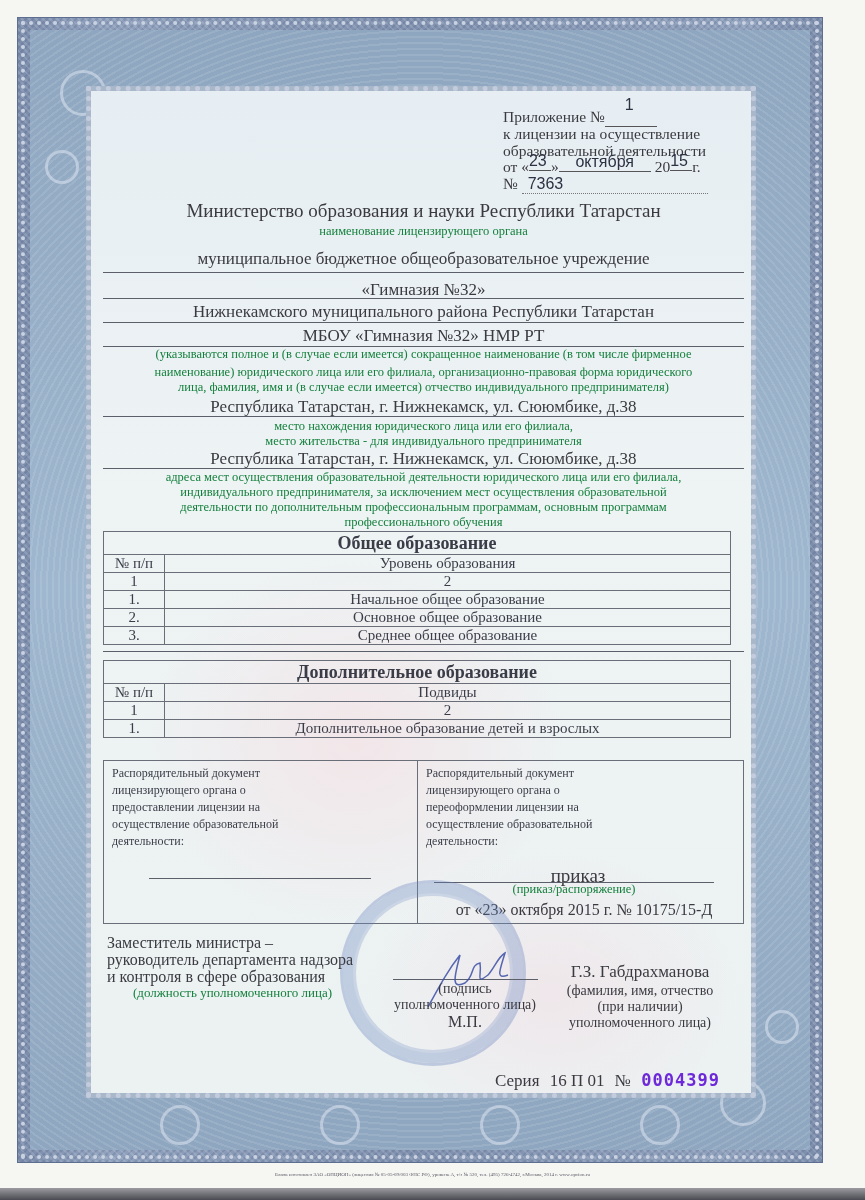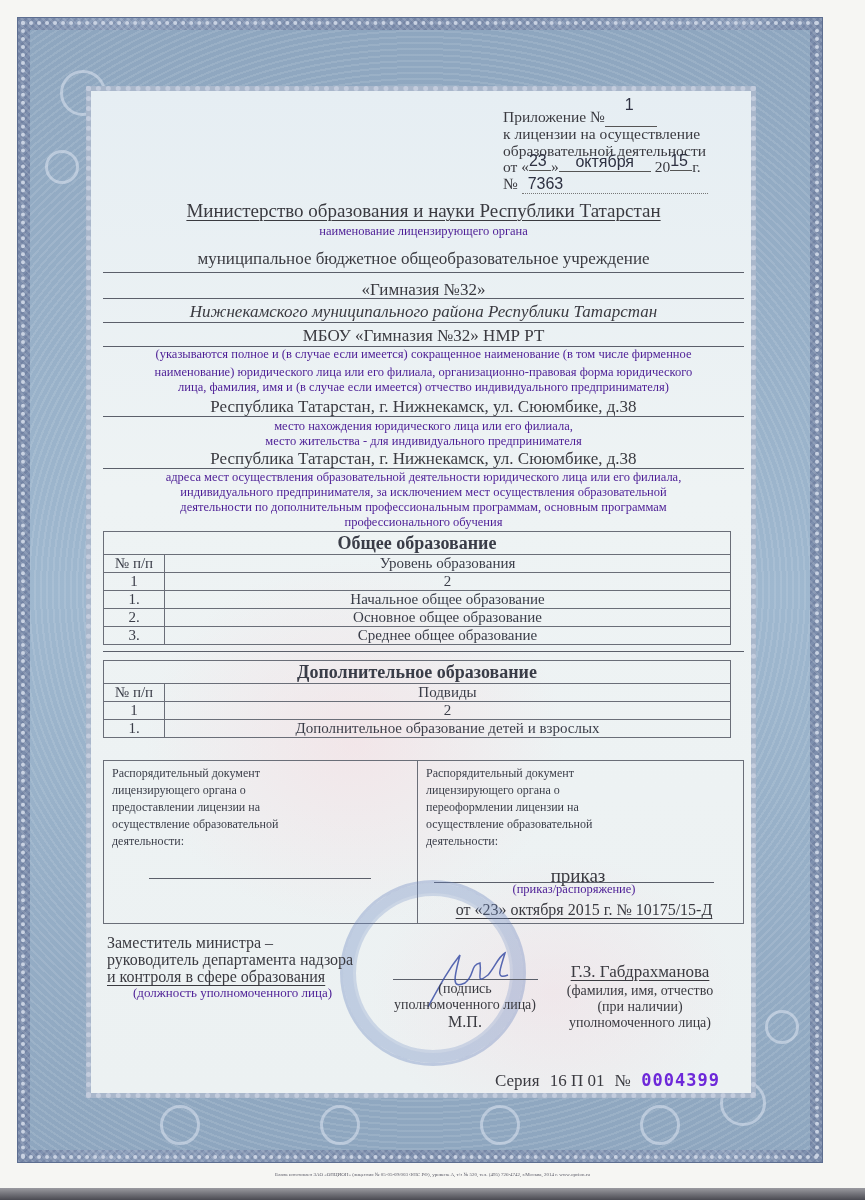--- a/index.html
+++ b/index.html
@@ -24,23 +24,23 @@
   .inner-dots{position:absolute;left:86px;top:86px;width:670px;height:1012px;box-sizing:border-box;border:5px dotted #c3ccdd;background:#a9b7cb;}
   .panel{position:absolute;left:91px;top:91px;width:660px;height:1002px;
     background:
       radial-gradient(ellipse 300px 260px at 40% 65%, rgba(248,215,220,0.45), transparent 70%),
       radial-gradient(ellipse 260px 200px at 70% 90%, rgba(245,212,220,0.35), transparent 70%),
       linear-gradient(180deg,#e6eef3,#eef3f4 40%,#ecf1f2);
   }
   .txt{position:absolute;white-space:nowrap;}
   .c{text-align:center;}
   .rule{position:absolute;height:0;border-top:1px solid #5b5f6a;}
-  .h-uline{text-decoration:underline;text-decoration-thickness:1px;text-underline-offset:3px;}
+  .h-uline{text-decoration-thickness:1px;text-underline-offset:3px;}
   .hand{font-family:"Liberation Sans","DejaVu Sans",sans-serif;color:#2e3142;}
-  .small{font-size:12.5px;color:#4c1d95;}
+  .small{font-size:12.5px;color:#15803d;}
   .mid{font-size:15.5px;}
   .big{font-size:19px;}
   table.edu{position:absolute;border-collapse:collapse;font-size:15px;color:#3a3d48;}
   table.edu td{border:1px solid #6a6e78;height:17px;padding:0;text-align:center;line-height:17px;}
   table.edu td.title{font-weight:bold;font-size:18px;height:22px;}
   .boxes{position:absolute;left:103px;top:760px;width:641px;height:164px;border:1px solid #6a6e78;box-sizing:border-box;}
   .boxes .divider{position:absolute;left:313px;top:0;width:0;height:162px;border-left:1px solid #6a6e78;}
   .boxtext{position:absolute;font-size:12px;line-height:17px;color:#3a3d48;white-space:pre-line;}
   .seal{position:absolute;left:340px;top:880px;width:180px;height:180px;border-radius:50%;
     border:3px solid rgba(100,130,190,0.35);box-shadow:inset 0 0 0 10px rgba(120,150,200,0.12),inset 0 0 0 13px rgba(100,130,190,0.25);}
@@ -79,21 +79,21 @@
     <span class="hand" style="display:inline-block;width:180px;border-bottom:1px dotted #777;font-size:16px;padding-left:6px;">7363</span>
   </div>
 
   <div class="txt big c h-uline" style="left:103px;width:641px;top:200px;">Министерство образования и науки Республики Татарстан</div>
   <div class="txt small c" style="left:103px;width:641px;top:224px;">наименование лицензирующего органа</div>
 
   <div class="txt big c" style="left:103px;width:641px;top:249px;font-size:17px;">муниципальное бюджетное общеобразовательное учреждение</div>
   <div class="rule" style="left:103px;width:641px;top:272px;"></div>
   <div class="txt big c" style="left:103px;width:641px;top:280px;font-size:17px;">«Гимназия №32»</div>
   <div class="rule" style="left:103px;width:641px;top:298px;"></div>
-  <div class="txt big c" style="left:103px;width:641px;top:302px;font-size:17px;font-style:italic;">Нижнекамского муниципального района Республики Татарстан</div>
+  <div class="txt big c" style="left:103px;width:641px;top:302px;font-size:17px;">Нижнекамского муниципального района Республики Татарстан</div>
   <div class="rule" style="left:103px;width:641px;top:322px;"></div>
   <div class="txt big c" style="left:103px;width:641px;top:326px;font-size:17px;">МБОУ «Гимназия №32» НМР РТ</div>
   <div class="rule" style="left:103px;width:641px;top:346px;"></div>
   <div class="txt small c" style="left:103px;width:641px;top:347px;">(указываются полное и (в случае если имеется) сокращенное наименование (в том числе фирменное</div>
   <div class="txt small c" style="left:103px;width:641px;top:365px;">наименование) юридического лица или его филиала, организационно-правовая форма юридического</div>
   <div class="txt small c" style="left:103px;width:641px;top:380px;">лица, фамилия, имя и (в случае если имеется) отчество индивидуального предпринимателя)</div>
 
   <div class="txt big c" style="left:103px;width:641px;top:397px;font-size:17px;">Республика Татарстан, г. Нижнекамск, ул. Сююмбике, д.38</div>
   <div class="rule" style="left:103px;width:641px;top:416px;"></div>
   <div class="txt small c" style="left:103px;width:641px;top:419px;">место нахождения юридического лица или его филиала,</div>

